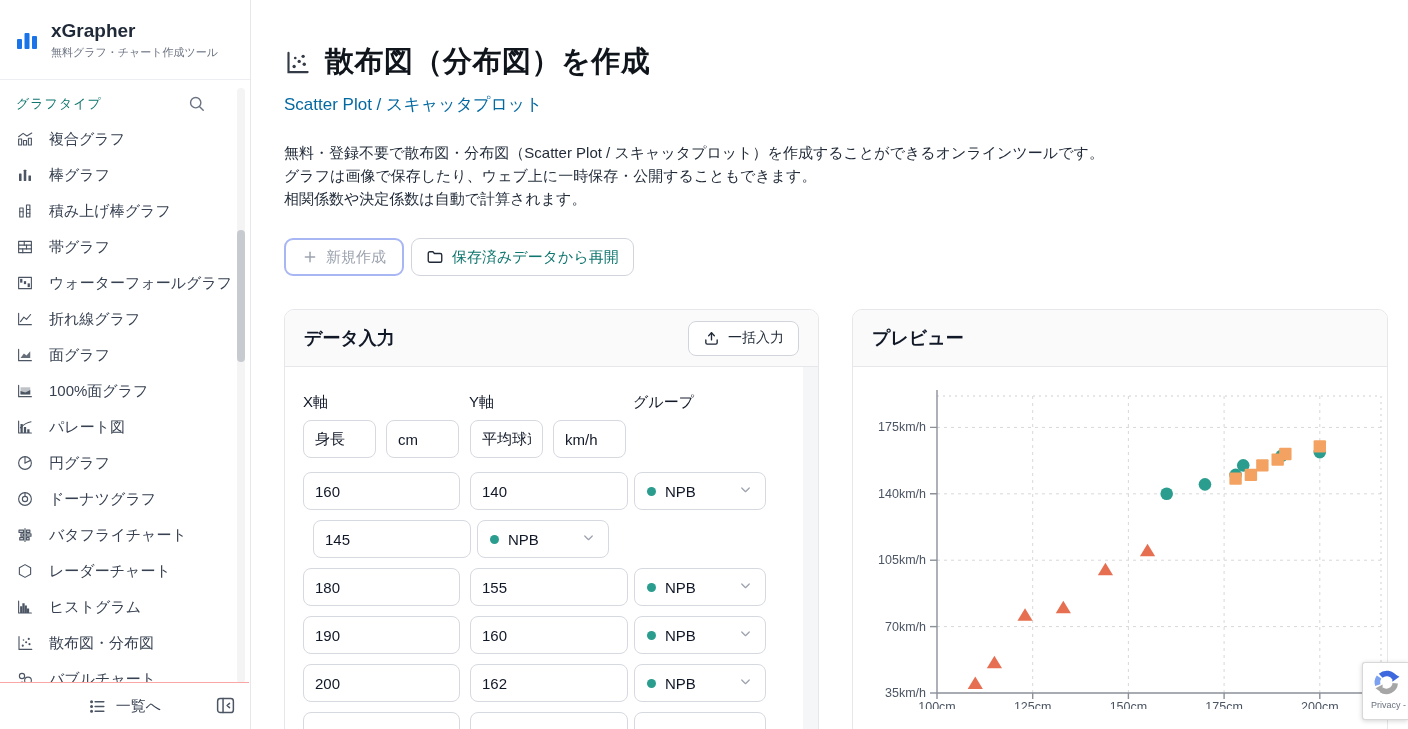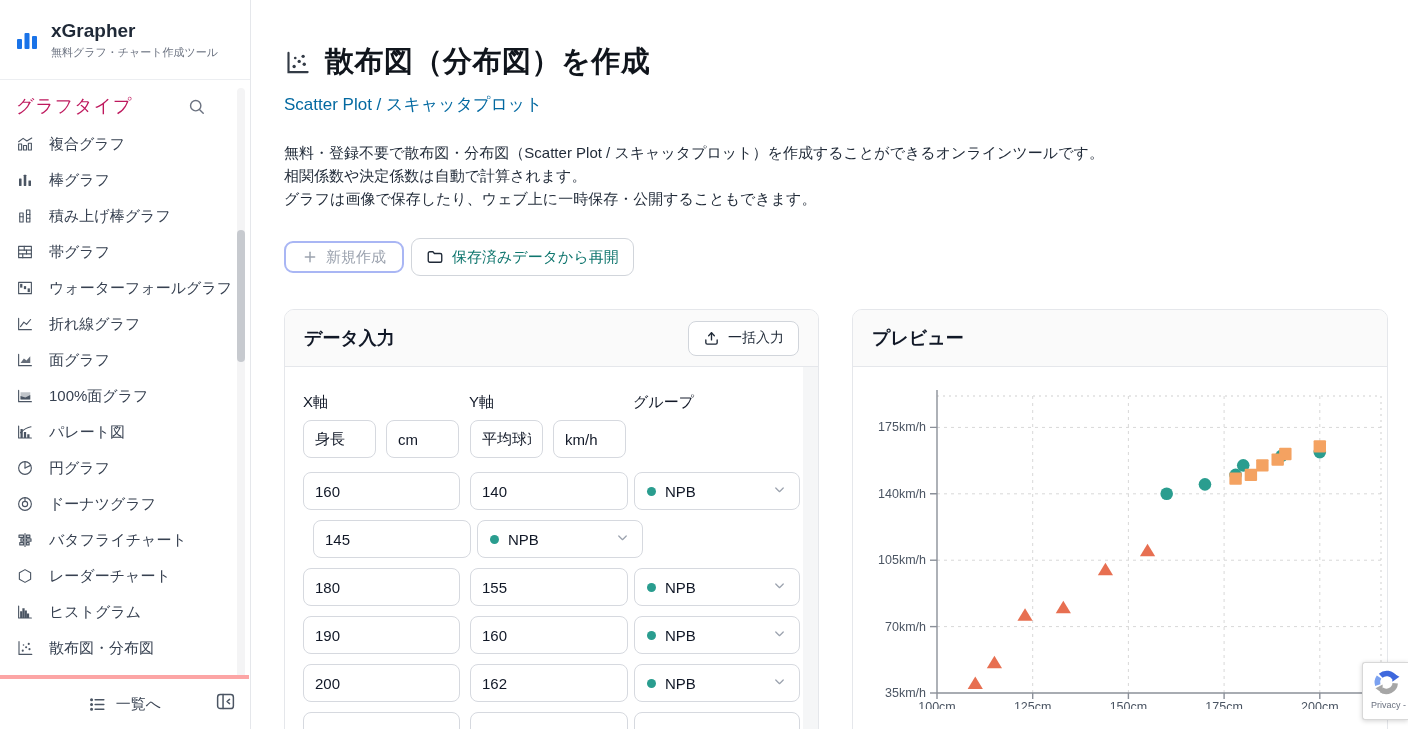--- a/index.html
+++ b/index.html
@@ -6,40 +6,40 @@
   html,body { width:1408px; height:729px; overflow:hidden; }
   body { font-family:"Liberation Sans","DejaVu Sans",sans-serif; background:#fff; color:#1f2937; position:relative; }
 
   
   .sidebar { position:absolute; left:0; top:0; width:251px; height:729px; background:#fff; border-right:1px solid #e5e7eb; }
   .side-header { height:80px; border-bottom:1px solid #eceef1; display:flex; align-items:center; padding:0 13px; gap:10px; }
   .app-name { font-size:19px; font-weight:bold; color:#1f2937; }
   .app-tagline { font-size:11px; color:#6b7280; margin-top:3px; }
   .side-nav { position:absolute; top:80px; left:0; right:0; bottom:45px; overflow:hidden; padding:14px 0 0 16px; }
   .nav-label-row { display:flex; align-items:center; justify-content:space-between; padding-right:44px; margin-bottom:8px; }
-  .nav-label { font-size:18px; color:#be185d; letter-spacing:1px; }
+  .nav-label { font-size:13px; color:#0f766e; letter-spacing:1px; }
   .nav-item { height:36px; display:flex; align-items:center; gap:15px; font-size:15px; color:#374151; cursor:pointer; }
   .nav-ic { width:18px; height:18px; display:inline-flex; color:#4b5563; flex:none; }
   .nav-ic svg { width:18px; height:18px; }
   .side-scrollbar { position:absolute; top:88px; right:5px; width:8px; bottom:46px; background:#f4f4f5; border-radius:4px; }
   .side-thumb { position:absolute; top:142px; left:0; width:8px; height:132px; background:#c7cacf; border-radius:4px; }
-  .side-footer { position:absolute; bottom:0; left:0; right:1px; height:54px; background:#fff; border-top:4px solid #fca5a5; display:flex; align-items:center; justify-content:center; }
+  .side-footer { position:absolute; bottom:0; left:0; right:1px; height:47px; background:#fff; border-top:1px solid #fca5a5; display:flex; align-items:center; justify-content:center; }
   .list-btn { display:flex; align-items:center; gap:9px; font-size:15px; color:#374151; cursor:pointer; }
   .collapse-btn { position:absolute; right:13px; top:12px; width:21px; height:21px; color:#4b5563; cursor:pointer; }
 
   
   .main { position:absolute; left:252px; top:0; right:0; height:729px; overflow:hidden; padding-left:32px; }
   .page-head { margin-top:42px; display:flex; align-items:center; gap:14px; }
   .page-title { font-size:29px; font-weight:bold; color:#10151c; letter-spacing:.5px; }
   .title-icon { width:27px; height:27px; color:#333b46; }
   .page-sub { margin-top:11px; font-size:17px; color:#0369a1; }
   .page-desc { margin-top:25px; font-size:15px; line-height:23px; color:#1f2937; }
   .actions { margin-top:28px; display:flex; gap:7px; align-items:center; }
   .btn { display:flex; align-items:center; gap:8px; background:#fff; border-radius:9px; font-size:15px; cursor:pointer; }
-  .btn-new { height:32px; padding:0 16px; border:2px solid #a9b6f4; color:#9ca3af; }
+  .btn-new { height:38px; padding:0 16px; border:2px solid #a9b6f4; color:#9ca3af; }
   .btn-resume { height:38px; padding:0 14px; border:1px solid #d1d5db; color:#0f766e; }
   .btn svg { flex:none; }
 
   .panels { margin-top:33px; display:flex; gap:33px; align-items:flex-start; }
   .panel { width:535px; height:500px; border:1px solid #e5e7eb; border-radius:10px; background:#fff; overflow:hidden; }
   .panel.preview { width:536px; }
   .panel-head { height:57px; background:#fafafa; border-bottom:1px solid #e5e7eb; display:flex; align-items:center; justify-content:space-between; padding:0 19px; }
   .panel-title { font-size:18px; font-weight:bold; color:#111827; }
   .btn-bulk { height:35px; padding:0 14px; border:1px solid #d1d5db; border-radius:8px; background:#fff; font-size:14px; color:#1f2937; display:flex; align-items:center; gap:8px; cursor:pointer; }
 
@@ -47,21 +47,21 @@
   .scroll-track { position:absolute; right:0; top:0; bottom:0; width:15px; background:#f5f6f7; }
   .col-labels { display:flex; font-size:15px; color:#111827; }
   .col-labels .c1 { width:166px; } .col-labels .c2 { width:164px; }
   .inp { height:38px; border:1px solid #d6d9df; border-radius:8px; padding:0 11px; font-size:15px; color:#111827; background:#fff; font-family:inherit; outline:none; }
   .axis-row { display:flex; margin-top:8px; }
   .axis-row .inp { width:73px; }
   .axis-row .g10 { width:10px; flex:none; } .axis-row .g11 { width:11px; flex:none; }
   .data-row { display:flex; margin-top:10px; }
   .data-row.first { margin-top:14px; }
   .row-x { width:157px; } .row-y { width:158px; margin-left:10px; }
-  .row-sel { width:166px; margin-left:6px; height:38px; border:1px solid #d6d9df; border-radius:8px; display:flex; align-items:center; padding:0 12px; gap:9px; font-size:15px; color:#111827; cursor:pointer; background:#fff; }
+  .row-sel { width:132px; margin-left:6px; height:38px; border:1px solid #d6d9df; border-radius:8px; display:flex; align-items:center; padding:0 12px; gap:9px; font-size:15px; color:#111827; cursor:pointer; background:#fff; }
   .dot { width:9px; height:9px; border-radius:50%; flex:none; }
   .chev { margin-left:auto; color:#9ca3af; }
 
   .preview-body { position:relative; height:442px; }
   #chart { position:absolute; left:0; top:2px; }
 
   .recaptcha { position:absolute; left:1362px; top:662px; width:46px; height:58px; background:#fff; border:1px solid #d8d8d8; border-right:none; border-radius:3px 0 0 3px; box-shadow:0 1px 5px rgba(0,0,0,.18); display:flex; flex-direction:column; align-items:flex-start; padding:4px 0 3px 8px; }
   .recaptcha .rc-text { font-size:9px; color:#6b7280; white-space:nowrap; margin-top:2px; }
 </style>
 </head>
@@ -315,22 +315,22 @@
             <circle cx="10" cy="8" r="1.2"></circle>
           </g>
         </svg>
     </span>
     <h1 class="page-title">散布図（分布図）を作成</h1>
   </div>
   <div class="page-sub">Scatter Plot / スキャッタプロット</div>
 
   <div class="page-desc">
     <div>無料・登録不要で散布図・分布図（Scatter Plot / スキャッタプロット）を作成することができるオンラインツールです。</div>
+    <div>グラフは画像で保存したり、ウェブ上に一時保存・公開することもできます。</div>
     <div>相関係数や決定係数は自動で計算されます。</div>
-    <div>グラフは画像で保存したり、ウェブ上に一時保存・公開することもできます。</div>
   </div>
 
   <div class="actions">
     <button class="btn btn-new">
       <svg width="16" height="16" viewBox="0 0 24 24" fill="none" stroke="#9ca3af" stroke-width="2.2" stroke-linecap="round">
           <line x1="12" y1="5" x2="12" y2="19"></line>
           <line x1="5" y1="12" x2="19" y2="12"></line>
         </svg>
       <span>新規作成</span>
     </button>

